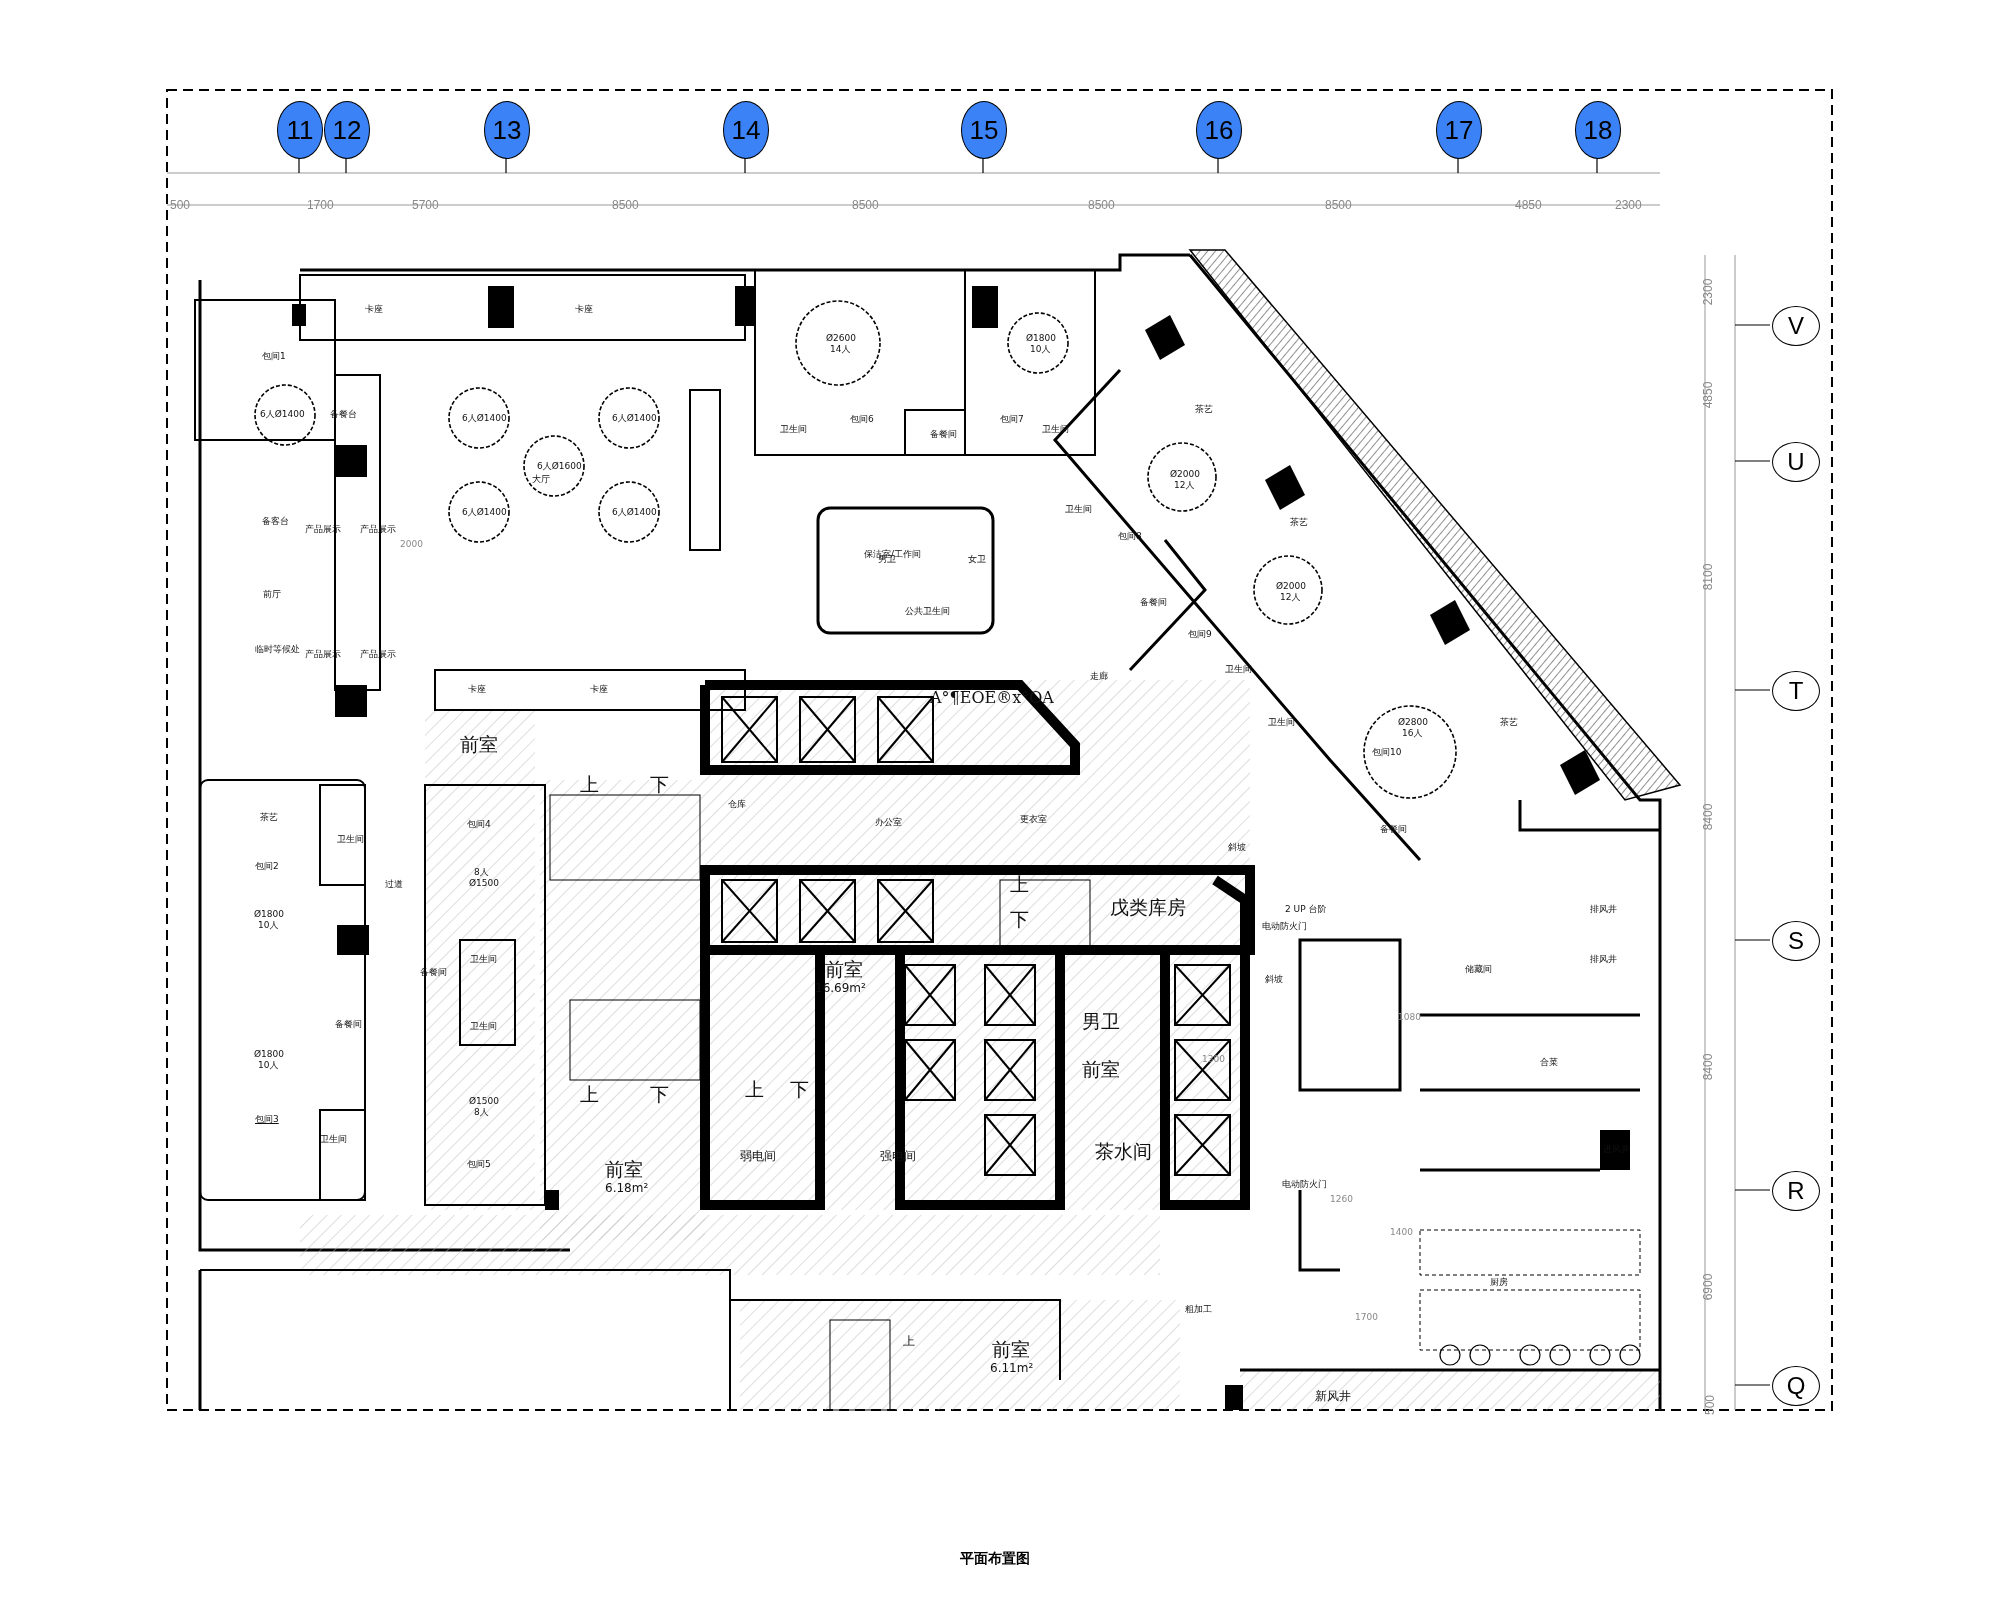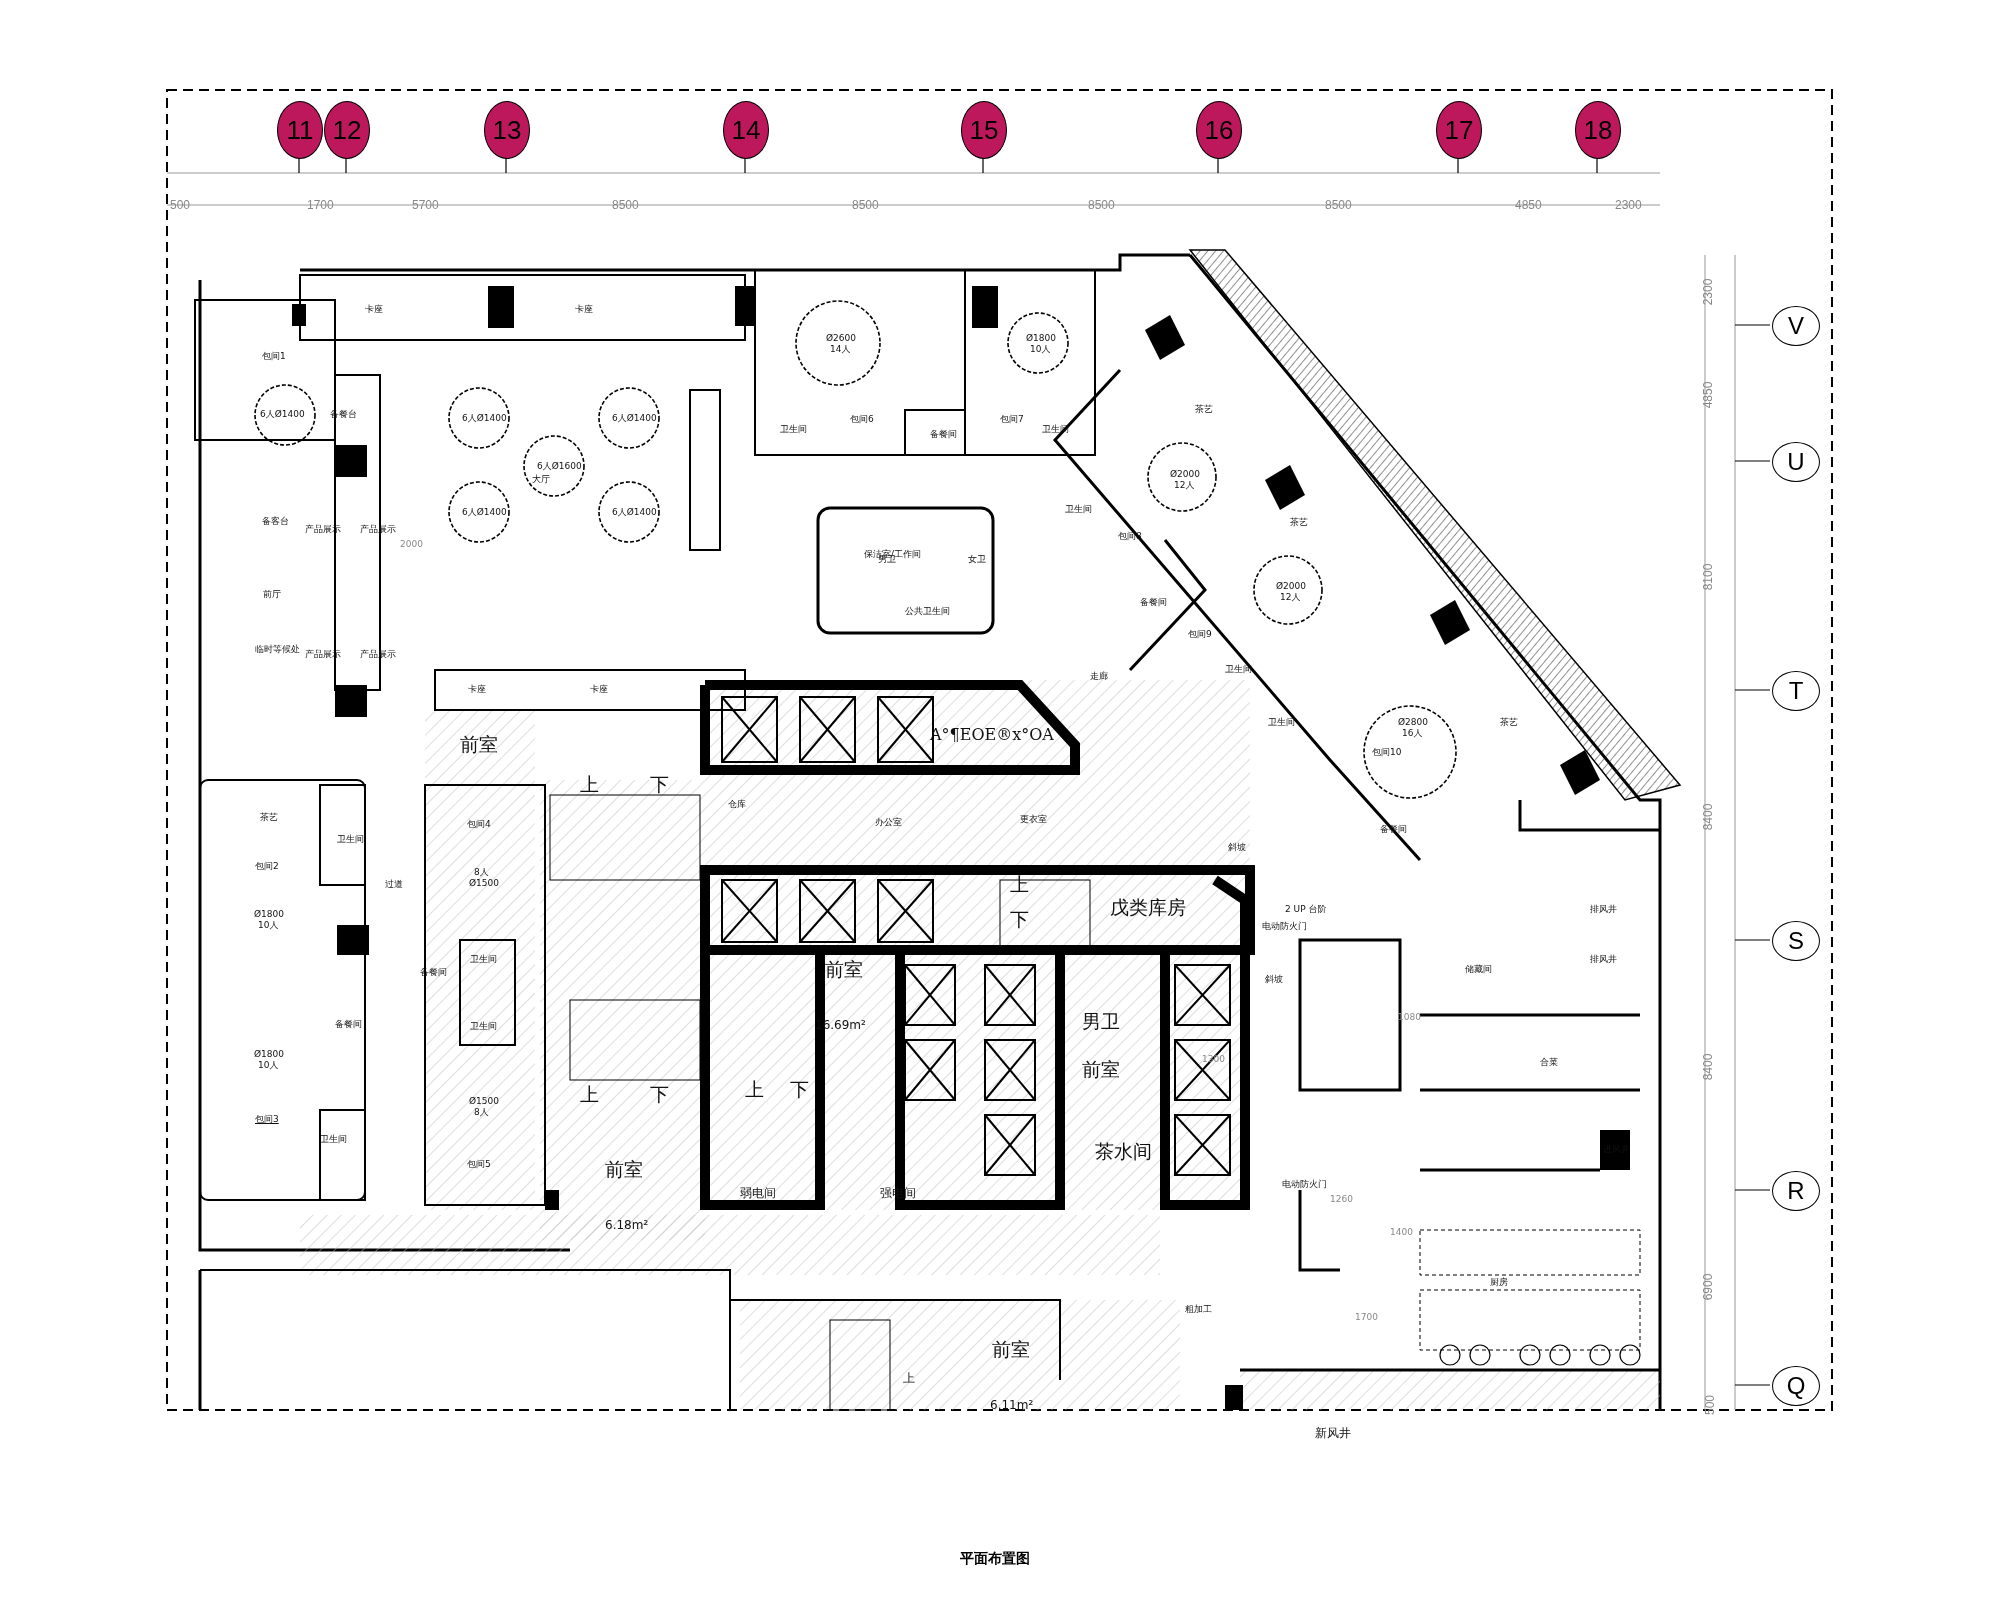--- a/index.html
+++ b/index.html
@@ -1,27 +1,27 @@
 <!DOCTYPE html>
 <html><head>
 <meta charset="utf-8">
 <style>
   html, body { margin:0; padding:0; background:#ffffff; }
   body { width:2000px; height:1597px; position:relative; overflow:hidden;
          font-family:"DejaVu Sans", sans-serif; color:#000; }
   #plan { position:absolute; left:0; top:0; width:2000px; height:1597px; }
   .lbl { position:absolute; white-space:nowrap; color:#111; line-height:1; }
   .sm  { font-size:9px; }
-  .md  { font-size:12px;margin-top:37px; }
+  .md  { font-size:12px; }
   .lg  { font-size:19px; font-family:"DejaVu Serif", serif; }
   .dim { position:absolute; font-size:12px; color:#888; font-family:"Liberation Sans", sans-serif; }
   .dimv{ position:absolute; font-size:12px; color:#888; font-family:"Liberation Sans", sans-serif; transform:rotate(-90deg); transform-origin:center; }
   .axis-bubble { position:absolute; width:44px; height:56px; border:1.5px solid #000; border-radius:50%;
                  display:flex; align-items:center; justify-content:center; font-size:26px;
-                 font-family:"Liberation Sans", sans-serif; background:#be185d; }
+                 font-family:"Liberation Sans", sans-serif; background:#3b82f6; }
   .row-bubble { position:absolute; width:46px; height:38px; border:1.5px solid #000; border-radius:50%;
                 display:flex; align-items:center; justify-content:center; font-size:24px;
                 font-family:"Liberation Sans", sans-serif; background:#fff; }
   .title { position:absolute; left:960px; top:1550px; font-size:14px; font-weight:bold; }
 </style>
 </head>
 <body>
 
 <svg id="plan" viewBox="0 0 2000 1597" xmlns="http://www.w3.org/2000/svg">
   <defs>

